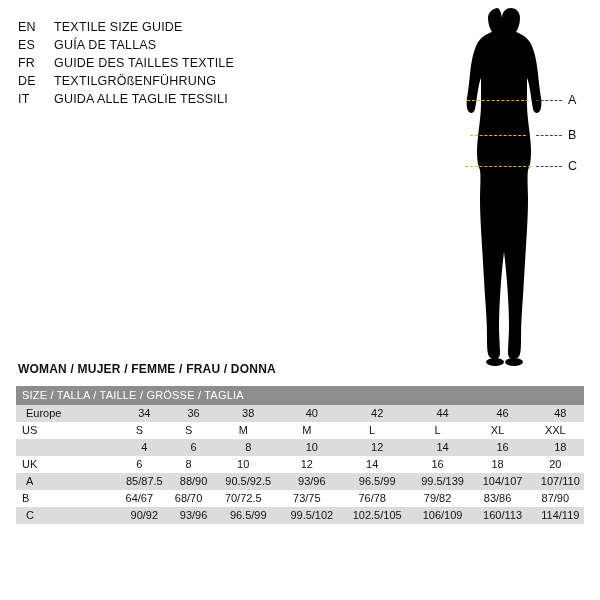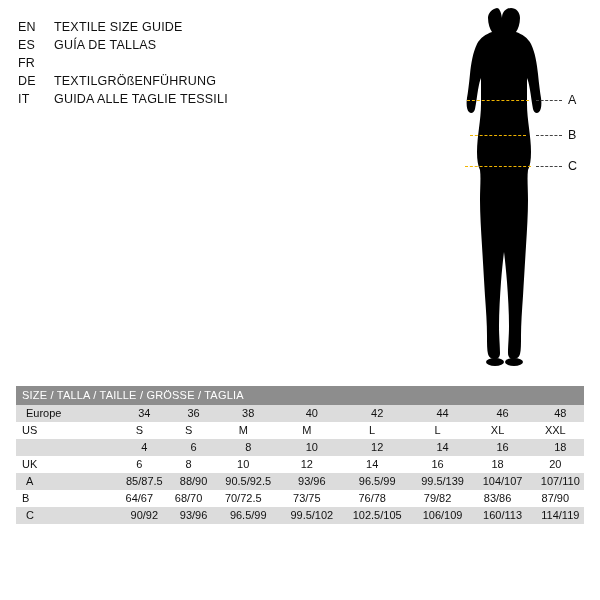--- a/index.html
+++ b/index.html
@@ -143,20 +143,21 @@
     <div class="lang-row">
       <span class="lang-code">EN</span>
       <span class="lang-title">TEXTILE SIZE GUIDE</span>
     </div>
     <div class="lang-row">
       <span class="lang-code">ES</span>
       <span class="lang-title">GUÍA DE TALLAS</span>
     </div>
     <div class="lang-row">
       <span class="lang-code">FR</span>
+      <span class="lang-title">GUIDE DES TAILLES TEXTILE</span>
     </div>
     <div class="lang-row">
       <span class="lang-code">DE</span>
       <span class="lang-title">TEXTILGRÖßENFÜHRUNG</span>
     </div>
     <div class="lang-row">
       <span class="lang-code">IT</span>
       <span class="lang-title">GUIDA ALLE TAGLIE TESSILI</span>
     </div>
   </div>
@@ -223,20 +224,21 @@
 
     <div class="measure-line" style="left:30px; top:127px; width:56px;"></div>
     <div class="measure-line to-label" style="left:96px; top:127px; width:26px;"></div>
     <div class="measure-label" style="left:128px; top:120px;">B</div>
 
     <div class="measure-line" style="left:25px; top:158px; width:66px;"></div>
     <div class="measure-line to-label" style="left:96px; top:158px; width:26px;"></div>
     <div class="measure-label" style="left:128px; top:151px;">C</div>
   </div>
 
+  <div class="woman-label">WOMAN / MUJER / FEMME / FRAU / DONNA</div>
 
   <table class="size-table">
     <thead>
       <tr>
         <th colspan="9">SIZE / TALLA / TAILLE / GRÖSSE / TAGLIA</th>
       </tr>
     </thead>
     <tbody>
       <tr class="shade">
         <td class="rowhead">Europe</td>

